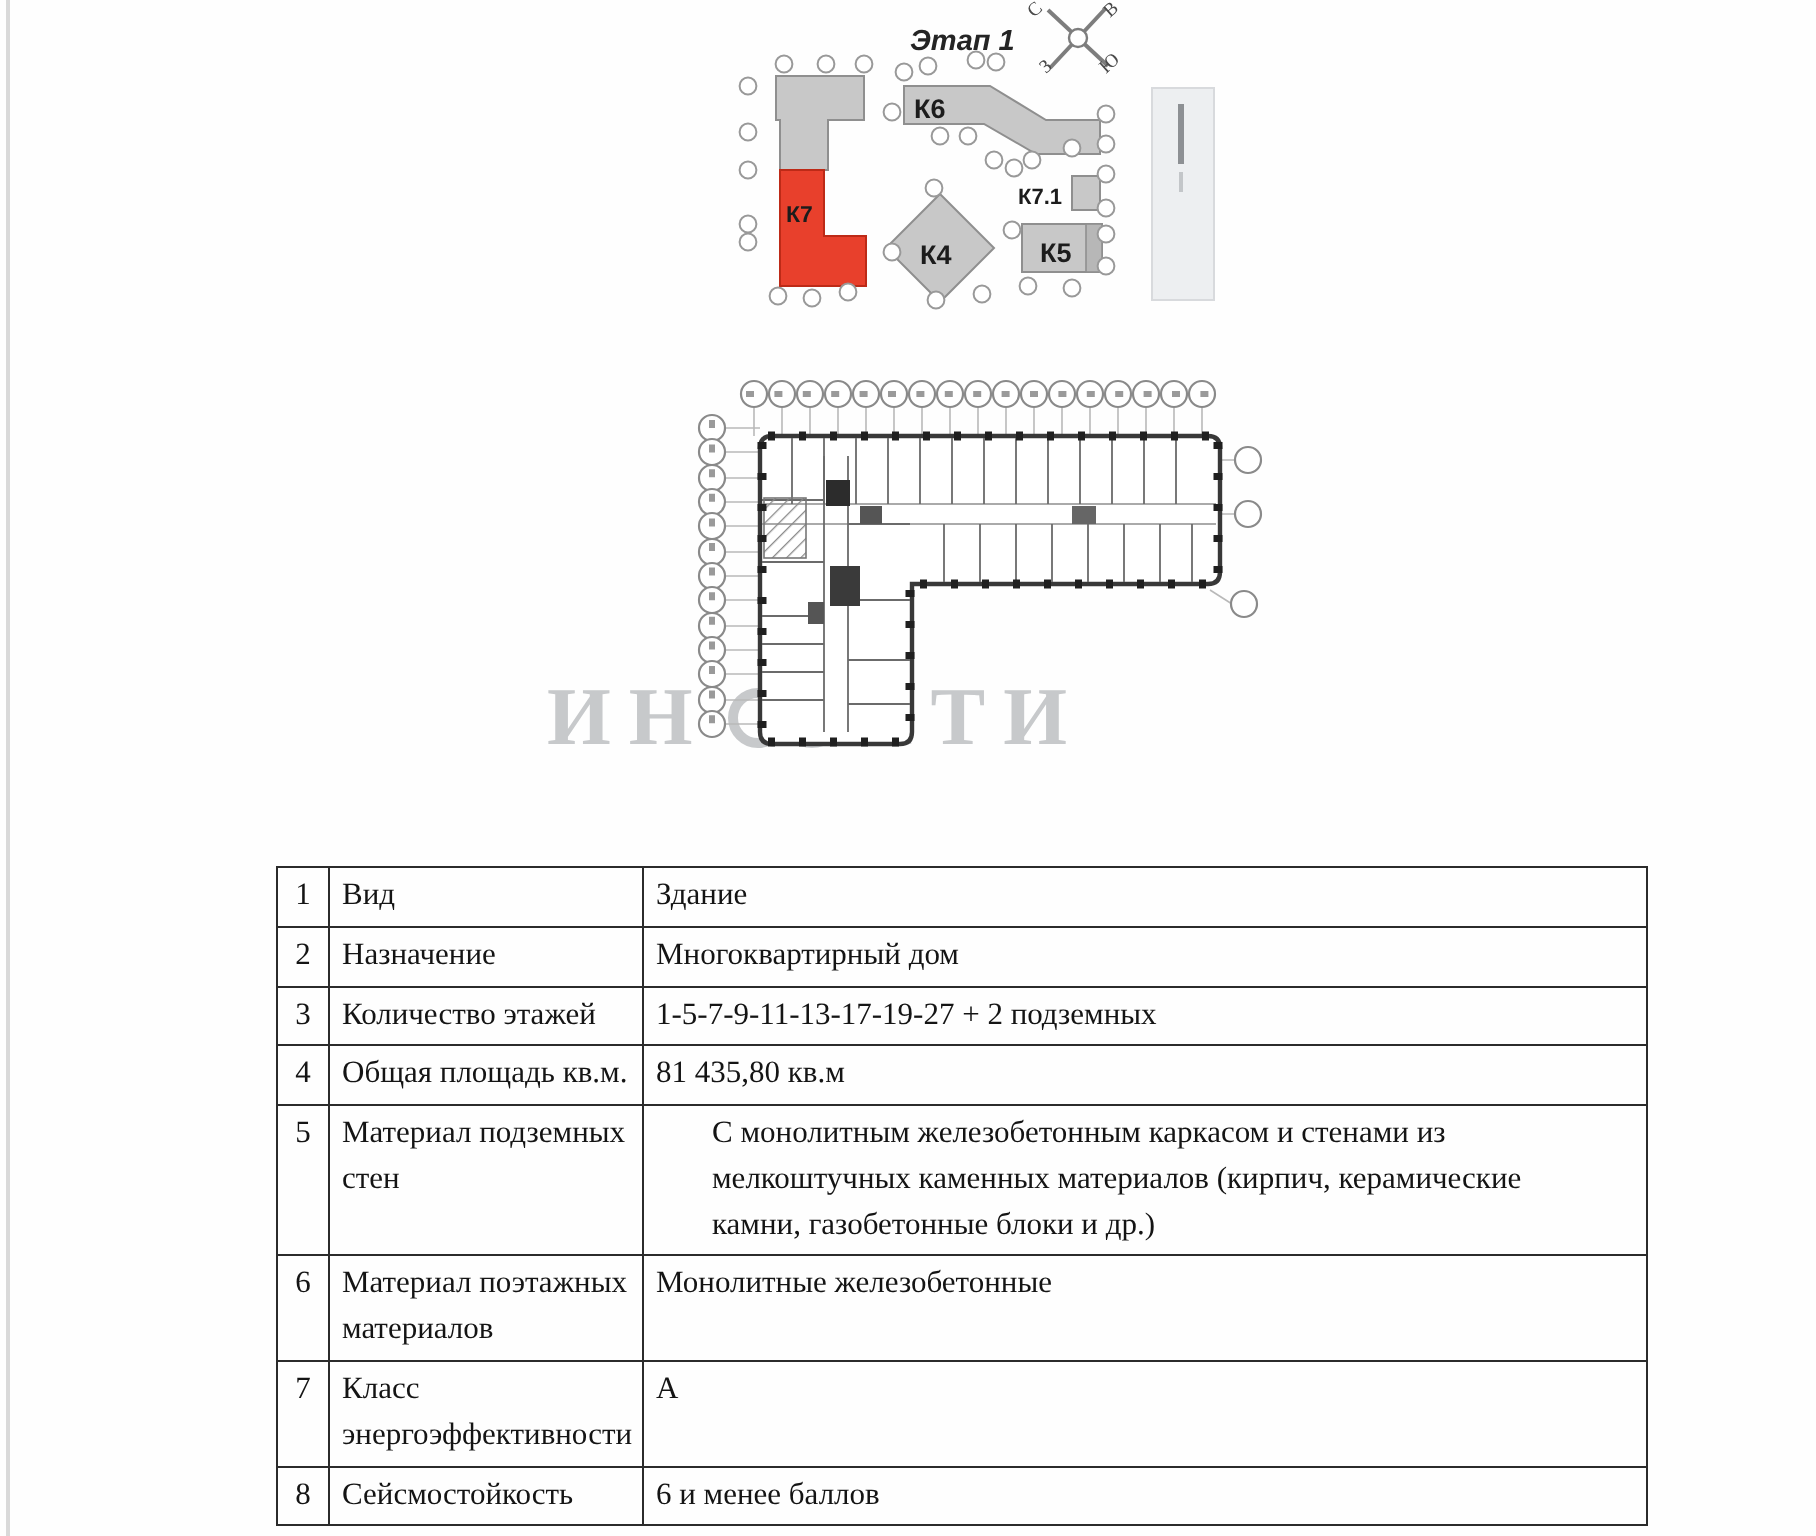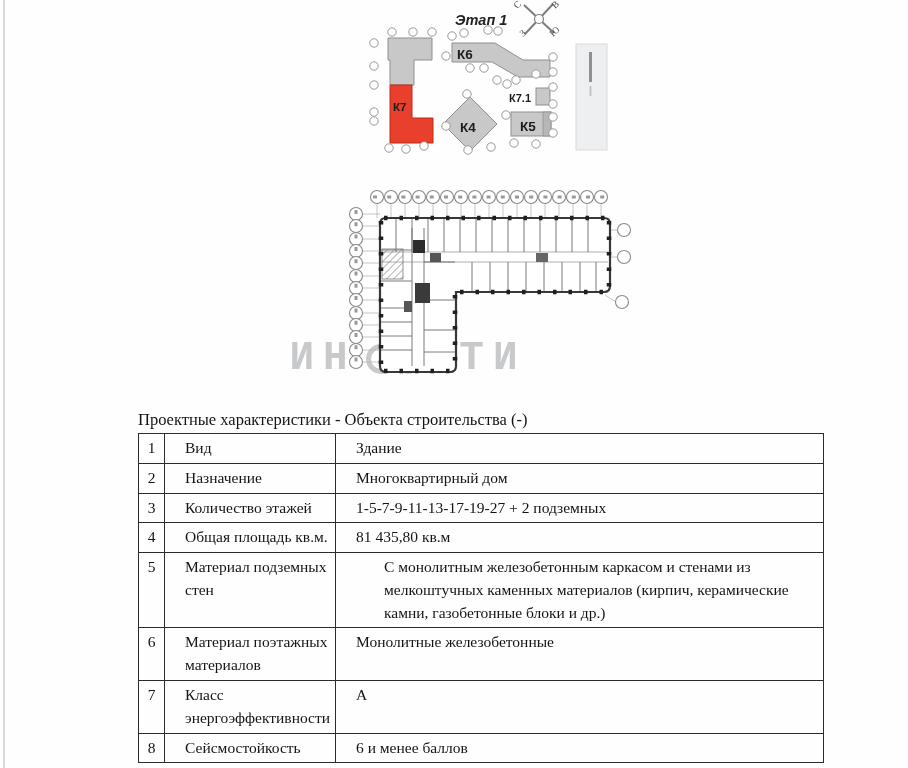--- a/index.html
+++ b/index.html
@@ -2,21 +2,21 @@
 <html><head>
 <meta charset="utf-8">
 <style>
   html,body{margin:0;padding:0;background:#fff;}
   #page{position:relative;width:908px;height:768px;background:#fefefe;overflow:hidden;
         font-family:"Liberation Serif",serif;}
   #edge{position:absolute;left:3px;top:0;width:2px;height:768px;background:#d9d9d9;}
 
   
   #watermark{position:absolute;left:258px;top:338px;width:300px;z-index:1;text-align:left;
-             font-family:Liberation Mono, monospace;user-select:none;}
+             font-family:Liberation Serif, serif;user-select:none;}
   #wm-logo{display:flex;align-items:center;justify-content:center;gap:4px;
            color:#c7c9cb;font-weight:bold;font-size:41px;letter-spacing:9px;line-height:1;}
   #wm-logo svg{margin:0 -4px 0 3px;}
   #wm-tagline{margin-top:5px;color:#ccced0;font-size:12.5px;letter-spacing:2.6px;font-weight:bold;white-space:nowrap;}
 
   
   #siteplan{position:absolute;left:368px;top:0;width:246px;height:172px;z-index:2;}
   #floorplan{position:absolute;left:335px;top:185px;width:305px;height:212px;z-index:2;}
   .bld{fill:#c8c8c8;stroke:#8f8f8f;stroke-width:1;}
   .bld-red{fill:#e8402c;stroke:#bd2a17;stroke-width:1;}
@@ -27,21 +27,21 @@
   .wall2{stroke:#8f8f8f;stroke-width:0.7;fill:none;}
   .tick{stroke:#1f1f1f;stroke-width:4.5;stroke-dasharray:3.5 12;fill:none;}
   .leader{stroke:#b9b9b9;stroke-width:0.8;fill:none;}
 
   
   #title{position:absolute;left:138px;top:410px;width:700px;z-index:3;
          font-size:16.5px;color:#141414;}
   #chars{position:absolute;left:138px;top:433px;z-index:3;}
   table{border-collapse:collapse;table-layout:fixed;width:686px;
         font-size:15.5px;color:#141414;line-height:1.47;}
-  td{border:1.4px solid #2b2b2b;vertical-align:top;padding:3px 7px 3px 20px;}
+  td{border:1.4px solid #2b2b2b;vertical-align:top;padding:3px 7px 3px 6px;}
   td.num{width:21px;text-align:center;padding:3px 2px;}
   td.lbl{width:143px;}
   td.val{width:auto;}
   .val-narrow{display:block;max-width:452px;margin-left:28px;}
 </style>
 </head>
 <body>
 
 <div id="page">
   <div id="edge"></div>
@@ -218,21 +218,20 @@
       <line x1="356" y1="210" x2="356" y2="366" stroke="#9a9a9a" stroke-width="3" stroke-dasharray="4 8.3"></line>
     </g>
 
     <g>
       <circle class="gbubble" cx="624" cy="230" r="6.5"></circle>
       <circle class="gbubble" cx="624" cy="257" r="6.5"></circle>
       <circle class="gbubble" cx="622" cy="302" r="6.5"></circle>
     </g>
   </svg>
 
-  <div id="title">Проектные характеристики - Объекта строительства (-)</div>
 
   <div id="chars">
     <table>
       <tbody>
         <tr>
           <td class="num">1</td>
           <td class="lbl">Вид</td>
           <td class="val">Здание</td>
         </tr>
         <tr>

